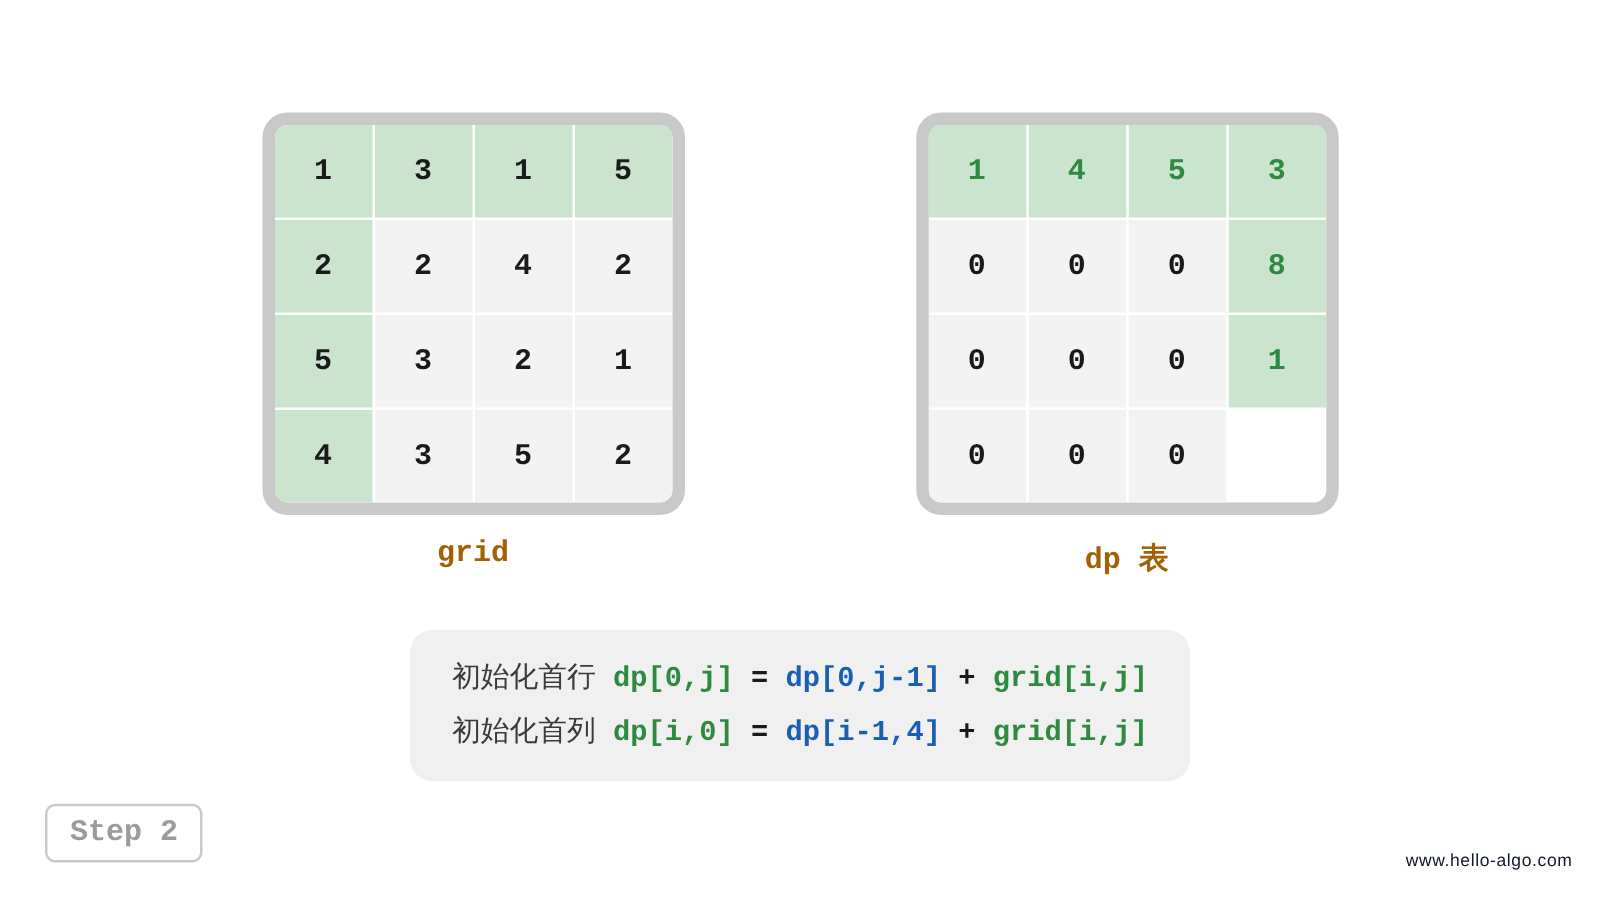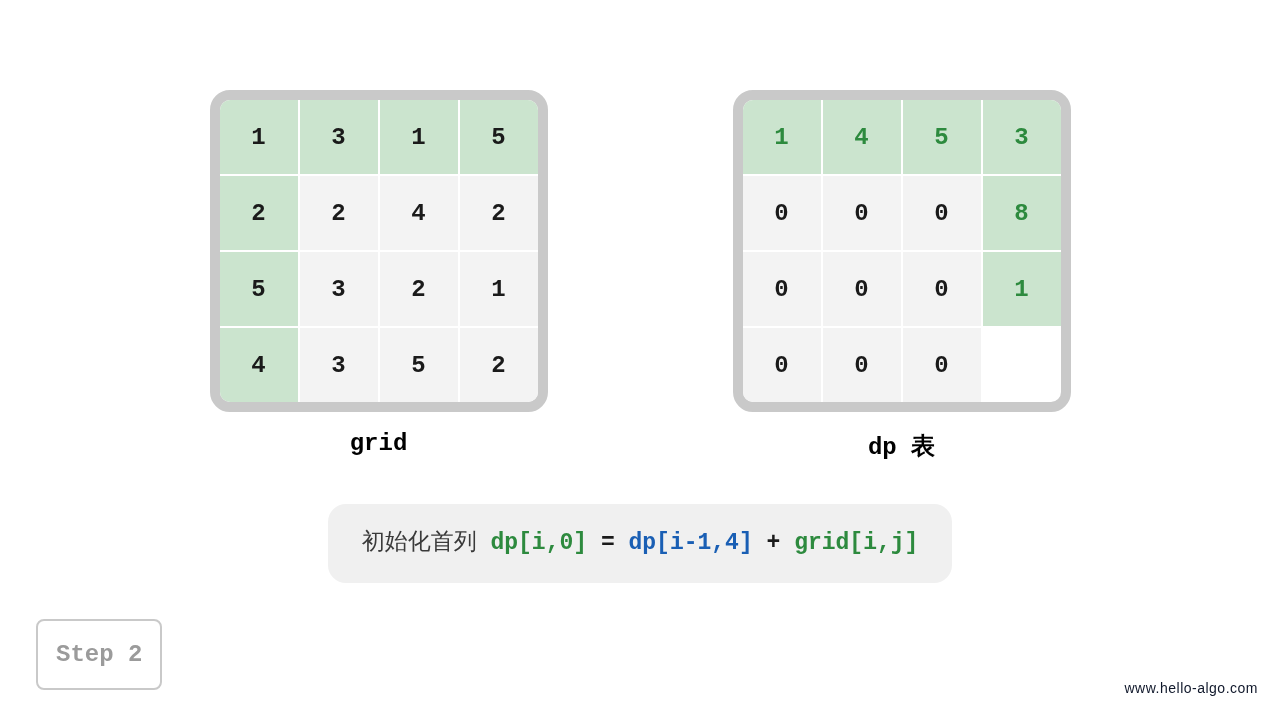--- a/index.html
+++ b/index.html
@@ -43,21 +43,21 @@
     .cell.header {
       background: #cbe4ce;
     }
     .cell.green-text {
       color: #2d8a3e;
     }
     .table-label {
       margin-top: 18px;
       font-size: 24px;
       font-weight: bold;
-      color: #000000;
+      color: #a16207;
     }
     .formula-box {
       margin: 42px auto 0;
       width: fit-content;
       background: #f0f0f0;
       border-radius: 18px;
       padding: 18px 34px;
       font-size: 23px;
       font-weight: bold;
       line-height: 1.85;
@@ -66,21 +66,21 @@
     .f-text { color: #3a3a3a; font-weight: normal; }
     .f-green { color: #2d8a3e; }
     .f-black { color: #1a1a1a; }
     .f-blue { color: #1a5fb4; }
     .step-badge {
       position: absolute;
       left: 36px;
       bottom: 30px;
       border: 2px solid #c9c9c9;
       border-radius: 8px;
-      padding: 20px 18px;
+      padding: 8px 18px;
       font-size: 24px;
       font-weight: bold;
       color: #9b9b9b;
       background: #ffffff;
     }
     .watermark {
       position: absolute;
       right: 22px;
       bottom: 24px;
       font-size: 14px;
@@ -131,20 +131,28 @@
         <div class="cell">0</div>
         <div class="cell">0</div>
         <div class="cell">0</div>
       </div>
     <div class="table-label">dp 表</div>
   </div>
 </div>
 
 <div class="formula-box">
   <div class="formula-row">
+    <span class="f-text">初始化首行 </span>
+    <span class="f-green">dp[0,j]</span>
+    <span class="f-black"> = </span>
+    <span class="f-blue">dp[0,j-1]</span>
+    <span class="f-black"> + </span>
+    <span class="f-green">grid[i,j]</span>
+  </div>
+  <div class="formula-row">
     <span class="f-text">初始化首列 </span>
     <span class="f-green">dp[i,0]</span>
     <span class="f-black"> = </span>
     <span class="f-blue">dp[i-1,4]</span>
     <span class="f-black"> + </span>
     <span class="f-green">grid[i,j]</span>
   </div>
 </div>
 
 <div class="step-badge">Step 2</div>

